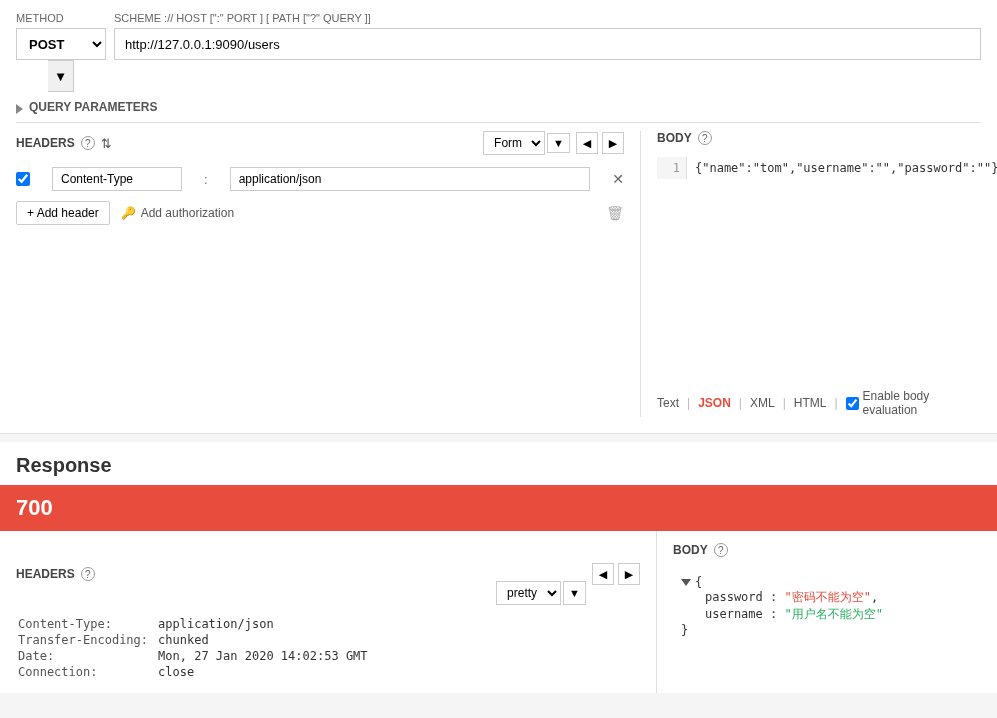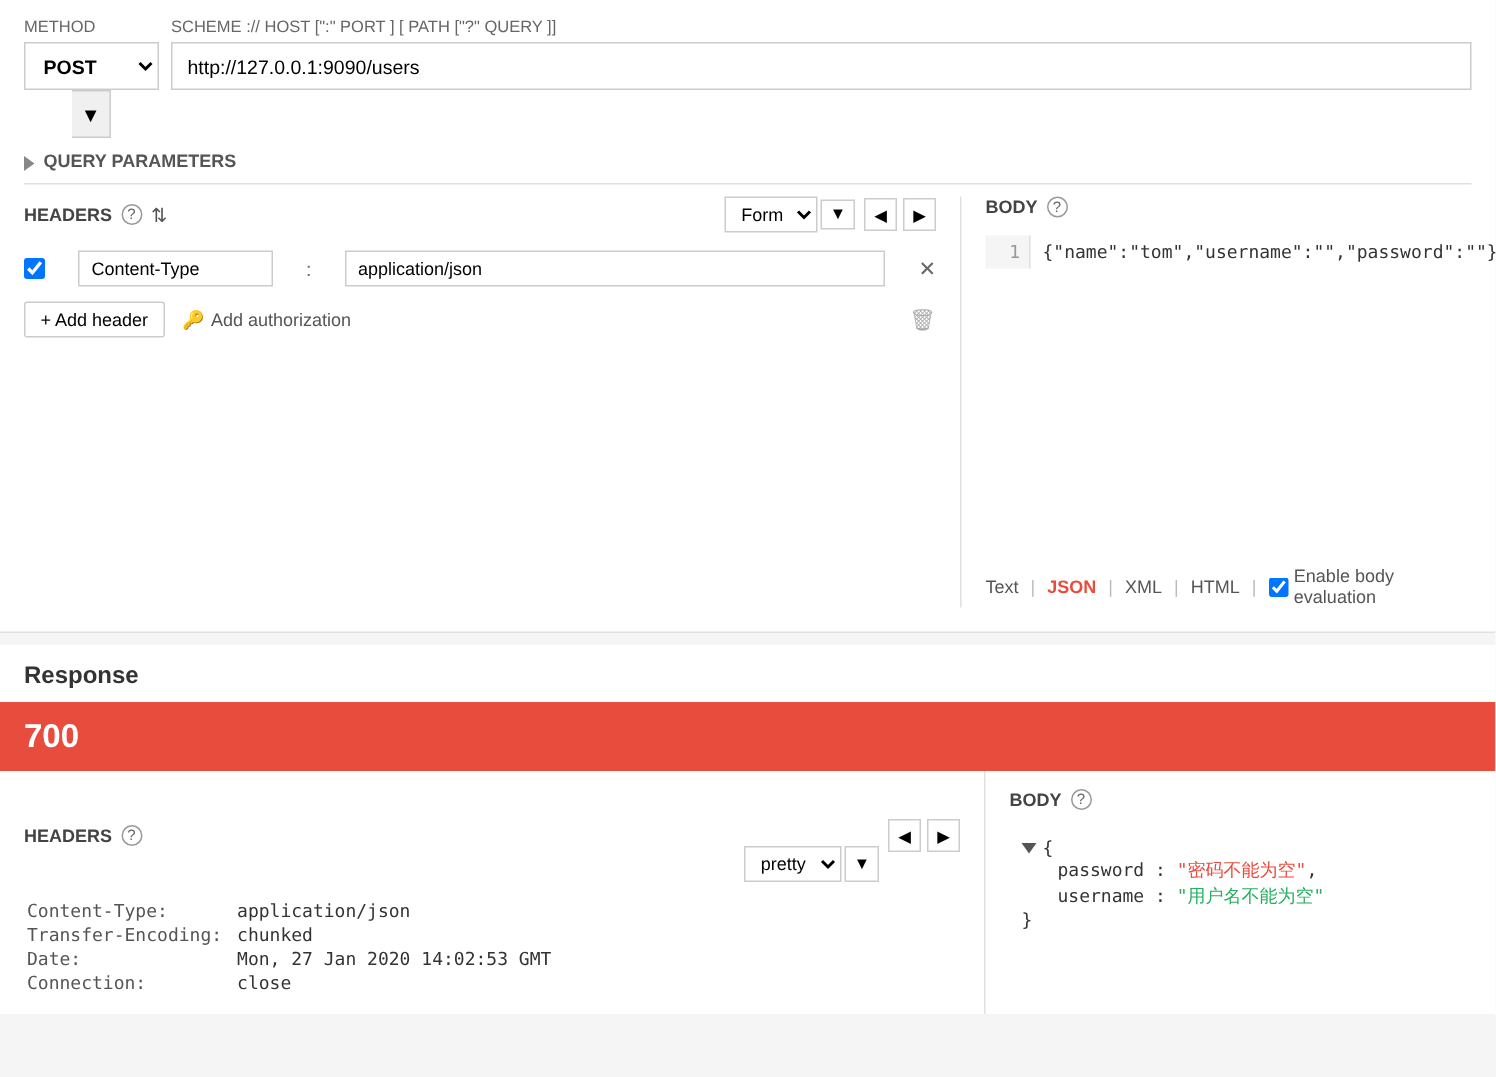--- a/index.html
+++ b/index.html
@@ -262,21 +262,21 @@
       padding: 4px 8px;
       font-family: monospace;
       font-size: 12px;
       color: #333;
     }
 
     .body-format-bar {
       display: flex;
       align-items: center;
       gap: 8px;
-      margin-top: 0;
+      margin-top: 12px;
       font-size: 12px;
       color: #555;
     }
 
     .format-link {
       cursor: pointer;
       color: #555;
       text-decoration: none;
     }
 
@@ -298,21 +298,21 @@
     }
 
     
     .response-section {
       margin-top: 8px;
       background: #fff;
     }
 
     .response-title {
       padding: 12px 16px 8px;
-      font-size: 16px;
+      font-size: 20px;
       font-weight: bold;
       color: #333;
       background: #fff;
     }
 
     .status-bar {
       background: #e74c3c;
       padding: 10px 16px;
       color: #fff;
       font-size: 22px;

